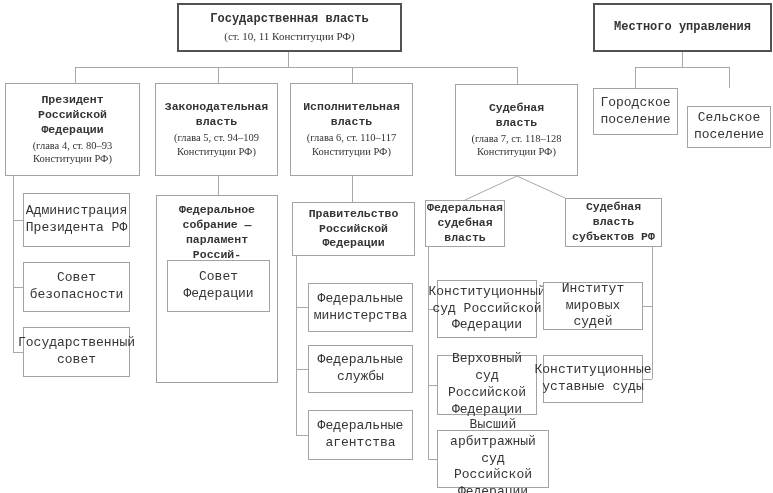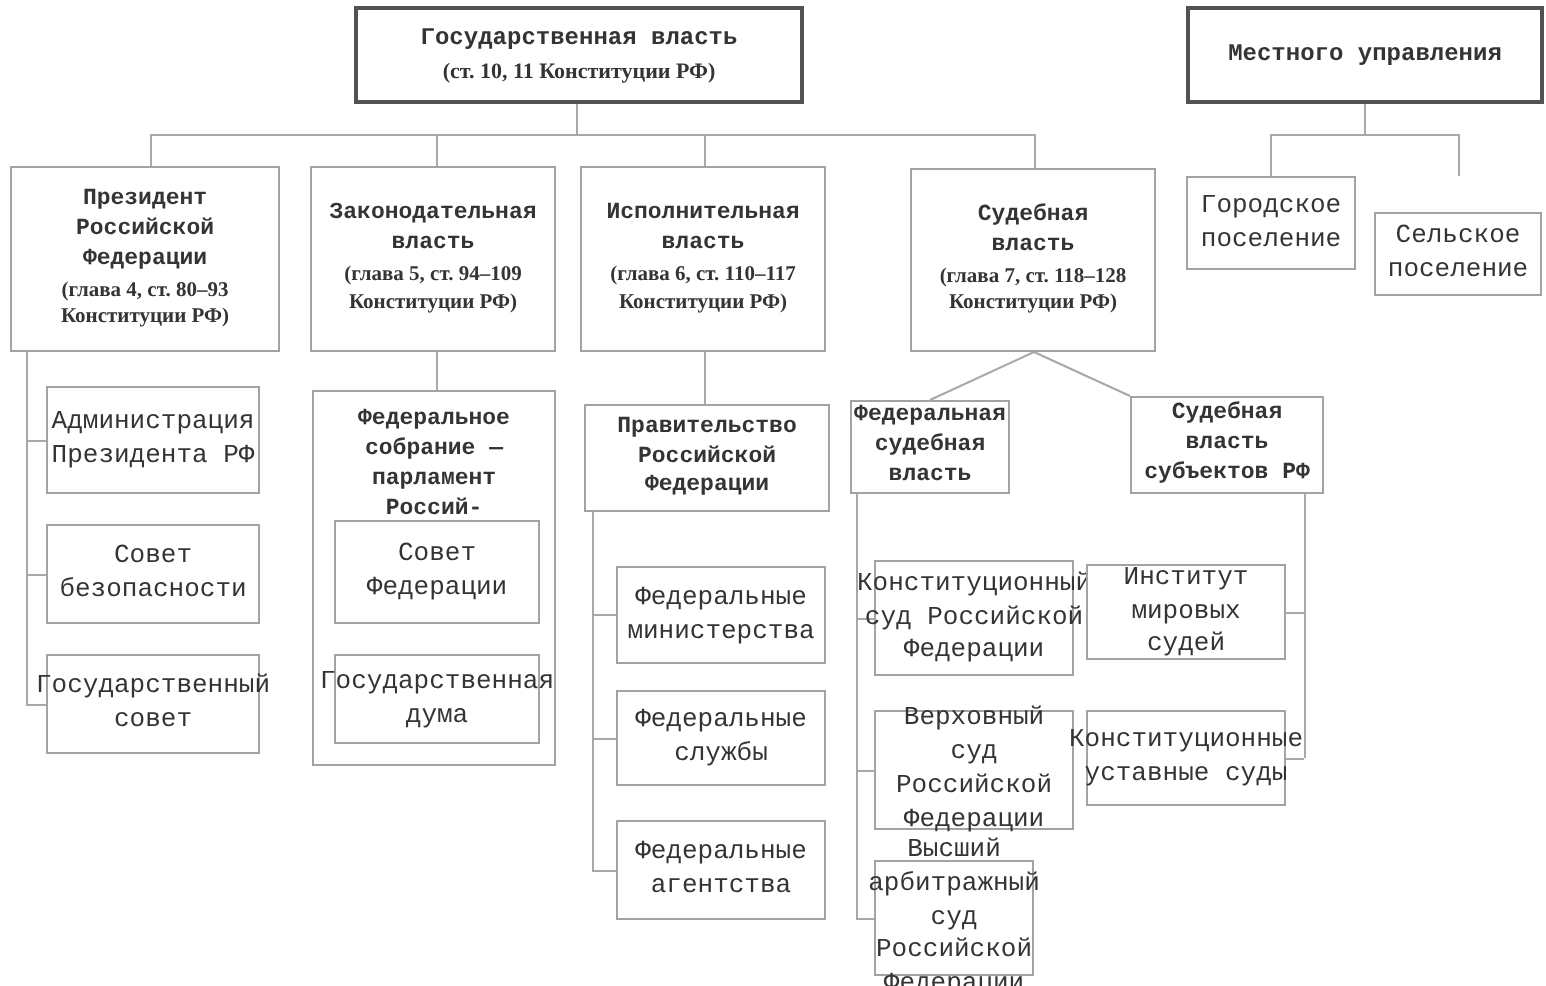--- a/index.html
+++ b/index.html
@@ -7,21 +7,21 @@
     position:relative; width:773px; height:493px; background:#ffffff;
     font-family:"Liberation Serif","DejaVu Serif",serif; overflow:hidden;
   }
   .box {
     position:absolute; box-sizing:border-box; background:#ffffff;
     border:1px solid #a3a3a3; display:flex; flex-direction:column;
     align-items:center; justify-content:center; text-align:center;
     color:#343434; padding:2px;
   }
   .box .t { font-weight:bold; font-size:11.5px; line-height:1.3; white-space:pre-line;font-family:Liberation Mono, monospace; }
-  .box .s { font-weight:bold; font-size:10.5px; line-height:1.3; white-space:pre-line; margin-top:1px; }
+  .box .s { font-weight:normal; font-size:10.5px; line-height:1.3; white-space:pre-line; margin-top:1px; }
   .box.plain .t { font-weight:normal; font-size:13px; }
   .box.strong { border:2px solid #525252; }
   .box.strong .t { font-size:12px; }
   .box.strong .s { font-size:11px; }
   .box.assembly { justify-content:flex-start; padding-top:7px; }
   .ln { position:absolute; background:#a8a8a8; }
   .diag { position:absolute; }
 </style>
 </head>
 <body>
@@ -124,24 +124,20 @@
   <div class="box assembly" style="left:156px;top:195px;width:122px;height:188px">
     <div class="t">Федеральное
 собрание —
 парламент Россий-
 ской Федерации</div>
   </div>
   <div class="box plain" style="left:167px;top:260px;width:103px;height:52px">
     <div class="t">Совет
 Федерации</div>
   </div>
-  <div class="box plain" style="left:167px;top:327px;width:103px;height:45px">
-    <div class="t">Государственная
-дума</div>
-  </div>
 
   <div class="box" style="left:292px;top:202px;width:123px;height:54px">
     <div class="t">Правительство
 Российской Федерации</div>
   </div>
   <div class="box plain" style="left:308px;top:283px;width:105px;height:49px">
     <div class="t">Федеральные
 министерства</div>
   </div>
   <div class="box plain" style="left:308px;top:345px;width:105px;height:48px">
@@ -165,21 +161,21 @@
   <div class="box plain" style="left:437px;top:280px;width:100px;height:58px">
     <div class="t">Конституционный
 суд Российской
 Федерации</div>
   </div>
   <div class="box plain" style="left:437px;top:355px;width:100px;height:60px">
     <div class="t">Верховный суд
 Российской
 Федерации</div>
   </div>
-  <div class="box plain" style="left:437px;top:430px;width:80px;height:58px">
+  <div class="box plain" style="left:437px;top:430px;width:112px;height:58px">
     <div class="t">Высший
 арбитражный суд
 Российской
 Федерации</div>
   </div>
 
   <div class="box plain" style="left:543px;top:355px;width:100px;height:48px">
     <div class="t">Конституционные
 уставные суды</div>
   </div>

